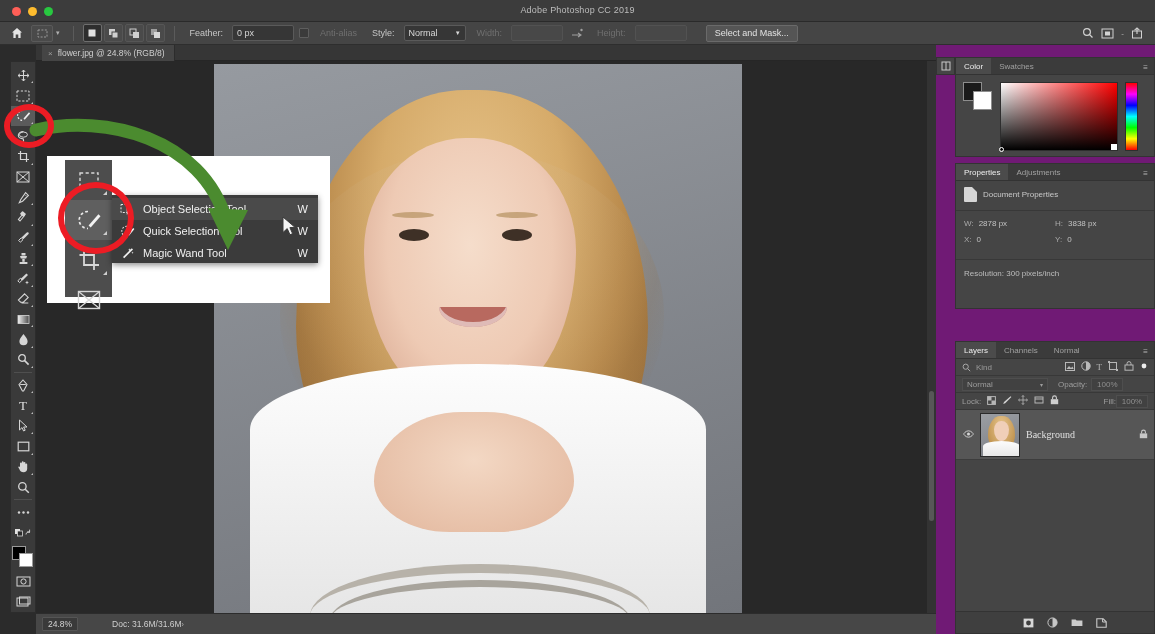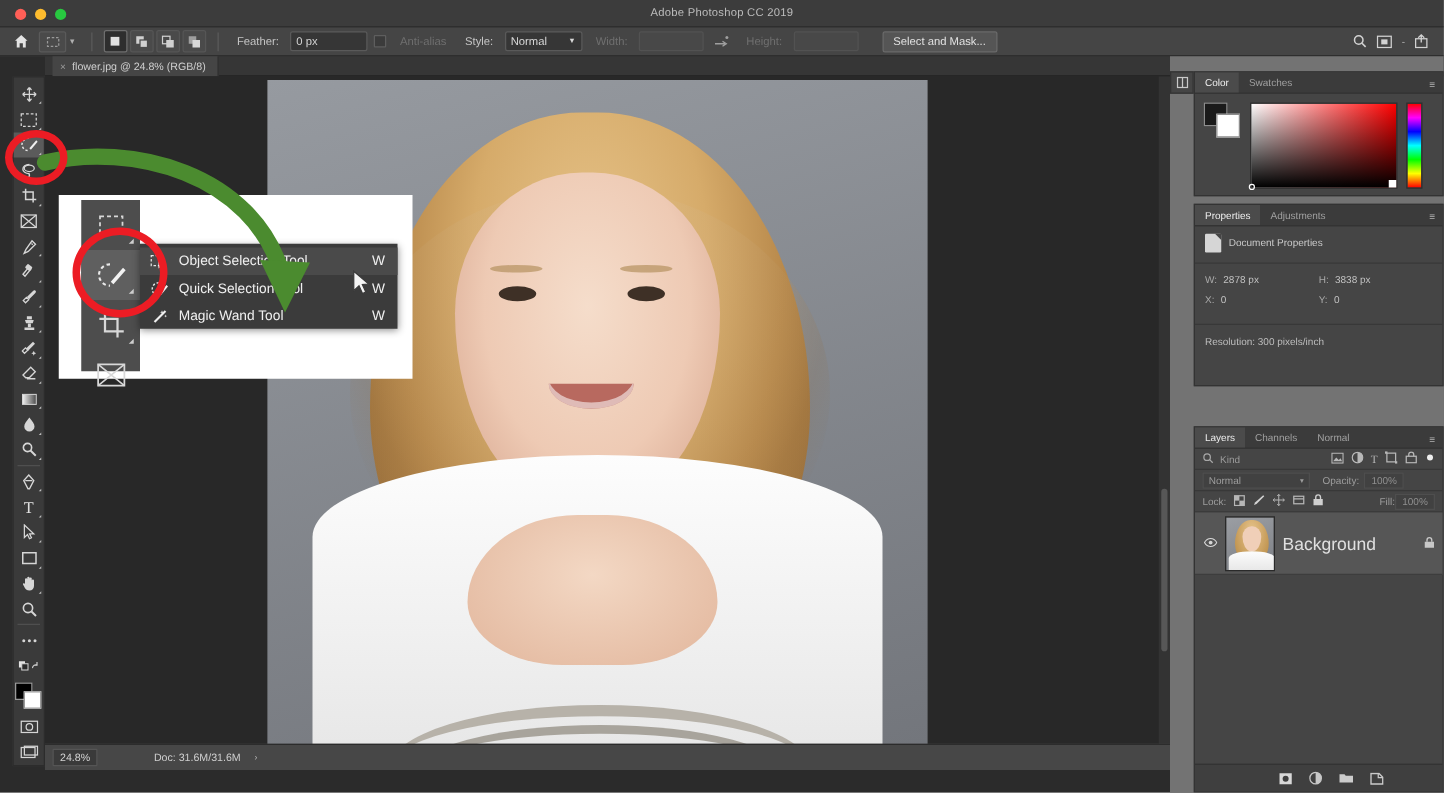--- a/index.html
+++ b/index.html
@@ -162,35 +162,35 @@
     position:absolute; left:116px; top:516px; width:300px; height:40px;
     border-top:7px solid #a8a49c; border-radius:50% 50% 0 0 / 100% 100% 0 0;
   }
   .canvas-scrollv {
     position:absolute; right:0; top:0; width:9px; height:552px; background:#333;
   }
   .canvas-scrollv .thumb { position:absolute; left:2px; top:330px; width:5px; height:130px; background:#575757; border-radius:3px; }
 
   
   .statusbar {
-    position:absolute; left:36px; top:595px; width:900px; height:21px;
+    position:absolute; left:36px; top:613px; width:900px; height:21px;
     background:#474747; border-top:1px solid #2c2c2c;
-    display:flex; align-items:center; gap:11px; padding-left:6px;
+    display:flex; align-items:center; padding-left:6px;
   }
   .st-zoom {
     font-size:8.5px; color:#d3d3d3; background:#3a3a3a; border:1px solid #555;
     padding:1px 5px; border-radius:1px;
   }
   .st-doc { font-size:8.5px; color:#cfcfcf;margin-left:34px; }
   .st-caret { font-size:7px; color:#b5b5b5; }
 
   
   .rightcol {
     position:absolute; left:936px; top:45px; width:219px; height:589px;
-    background:#737373;
+    background:#701a75;
   }
   .railtab {
     position:absolute; left:0; top:12px; width:19px; height:18px;
     background:#454545; border:1px solid #333;
     display:flex; align-items:center; justify-content:center; color:#c9c9c9;
   }
   .panel { position:absolute; left:19px; width:200px; background:#454545; border:1px solid #333; }
   .ptabs {
     height:17px; background:#3b3b3b; display:flex; align-items:stretch;
     border-bottom:1px solid #333; position:relative;
@@ -273,21 +273,21 @@
   .ly-thumb {
     width:40px; height:44px; border:1px solid #2a2a2a; overflow:hidden; position:relative;
     background:linear-gradient(160deg,#9b9ea3,#7c7f85);
   }
   .ly-th-hair{ position:absolute; left:7px; top:2px; width:27px; height:34px;
     background:radial-gradient(ellipse at 50% 30%, #e8c68e, #b5863f); border-radius:46% 46% 40% 40% / 55% 55% 45% 45%; }
   .ly-th-face{ position:absolute; left:13px; top:7px; width:15px; height:20px;
     background:#f0cfb8; border-radius:48% 48% 46% 46% / 42% 42% 58% 58%; }
   .ly-th-shirt{ position:absolute; left:2px; top:27px; width:37px; height:18px;
     background:linear-gradient(180deg,#fcfcfc,#e4e4e4); border-radius:50% 50% 0 0/30% 30% 0 0; }
-  .ly-name { font-size:14px; color:#e0e0e0; }
+  .ly-name { font-size:10px; color:#e0e0e0;font-family:Liberation Serif, serif; }
   .ly-locki { margin-left:auto; color:#c5c5c5; font-size:9px; }
   .ly-footer {
     position:absolute; left:0; bottom:0; width:198px; height:22px; background:#3f3f3f;
     border-top:1px solid #333; display:flex; align-items:center; justify-content:center; gap:13px;
   }
   .ly-fi { color:#c2c2c2; display:flex; align-items:center; }
   .ly-fi.dim { color:#8a8a8a;margin-top:44px; }
 
   
   .flyout-card {

